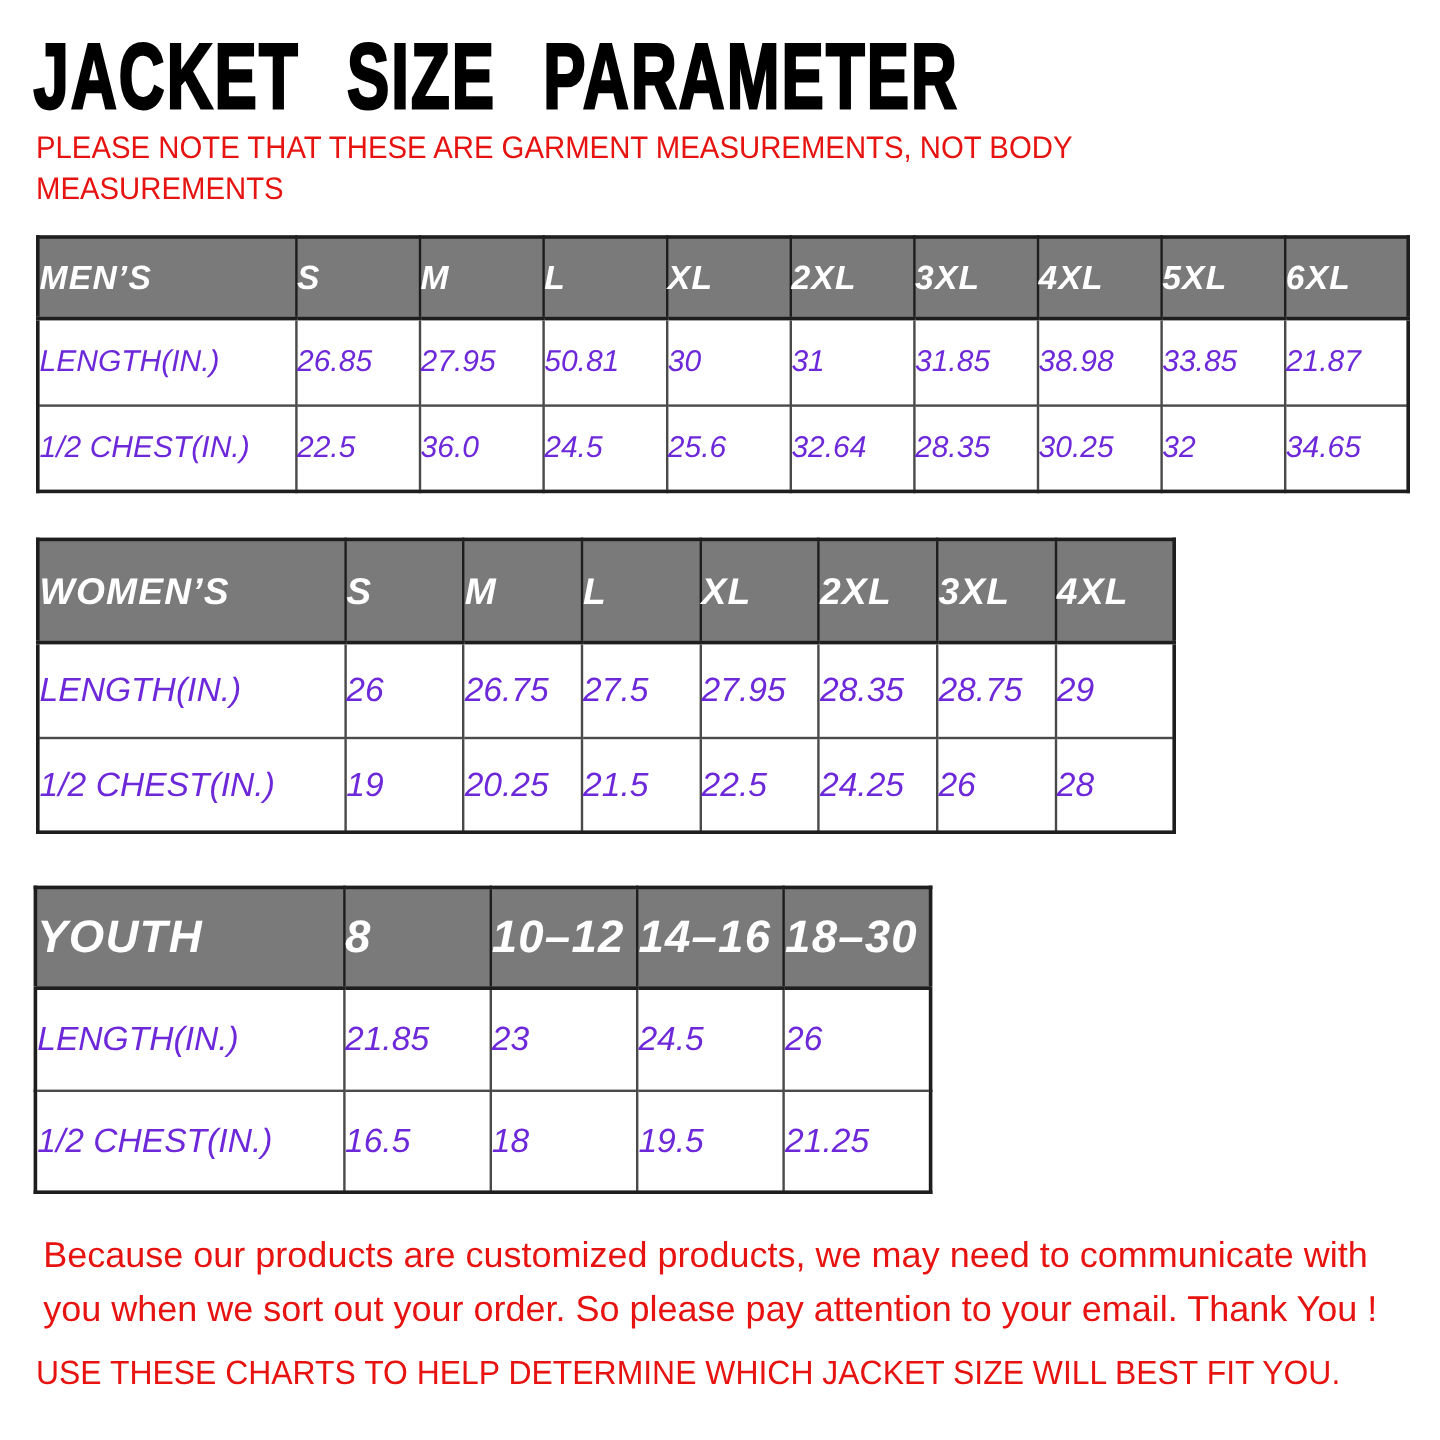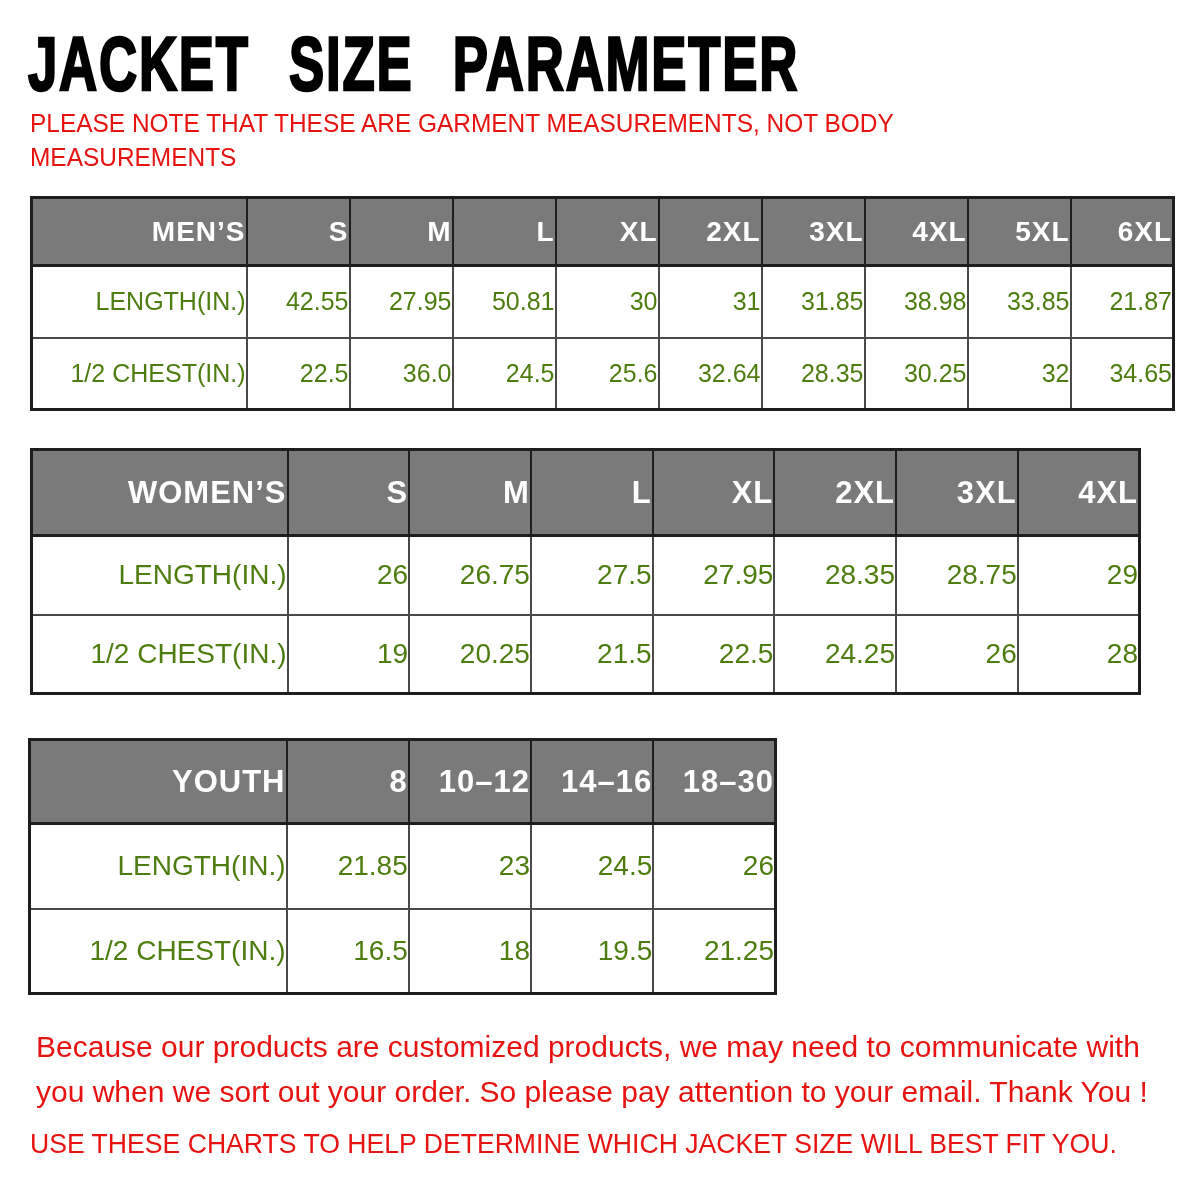--- a/index.html
+++ b/index.html
@@ -44,52 +44,53 @@
     font-size: 26px;
     line-height: 1.32;
     color: var(--accent-red);
     transform: scaleX(0.94);
     transform-origin: left top;
   }
   table.size-table {
     position: absolute;
     border-collapse: collapse;
     table-layout: fixed;
-    text-align: right;
+    text-align: left;
     border: 3px solid var(--border-dark);
+    font-style: italic;
   }
   table.size-table th {
     background: var(--header-bg);
     color: var(--header-text);
     font-weight: bold;
     border: 2px solid var(--border-dark);
     border-bottom: 3px solid var(--border-dark);
     letter-spacing: 1px;
     padding: 0;
   }
   table.size-table td {
     border: 2px solid var(--cell-border);
     border-top: 2px solid #4c1d95;
     background: #ffffff;
-    color: #4d7c0f;
+    color: #6d28d9;
     padding: 0;
   }
   
   .mens { left: 30px; top: 196px; width: 1145px; }
   .mens th { height: 68px; font-size: 28px; }
   .mens th:first-child { width: 215px; }
   .mens td { height: 72px; font-size: 25px; }
   
-  .womens { left: 30px; top: 448px; width: 1111px; }
+  .womens { left: 30px; top: 448px; width: 950px; }
   .womens th { height: 86px; font-size: 31px; }
   .womens th:first-child { width: 256px; }
   .womens td { height: 79px; font-size: 28px; }
   
   .youth { left: 28px; top: 738px; width: 749px; }
-  .youth th { height: 84px; font-size: 31px; }
+  .youth th { height: 84px; font-size: 38px; }
   .youth th:first-child { width: 257px; }
   .youth td { height: 85px; font-size: 28px; }
   .footer-para1 {
     position: absolute;
     left: 36px;
     top: 1024px;
     width: 1160px;
     margin: 0;
     font-size: 30px;
     line-height: 1.5;
@@ -125,21 +126,21 @@
           <th>2XL</th>
           <th>3XL</th>
           <th>4XL</th>
           <th>5XL</th>
           <th>6XL</th>
         </tr>
       </thead>
       <tbody>
         <tr>
           <td>LENGTH(IN.)</td>
-          <td>42.55</td>
+          <td>26.85</td>
           <td>27.95</td>
           <td>50.81</td>
           <td>30</td>
           <td>31</td>
           <td>31.85</td>
           <td>38.98</td>
           <td>33.85</td>
           <td>21.87</td>
         </tr>
         <tr>

